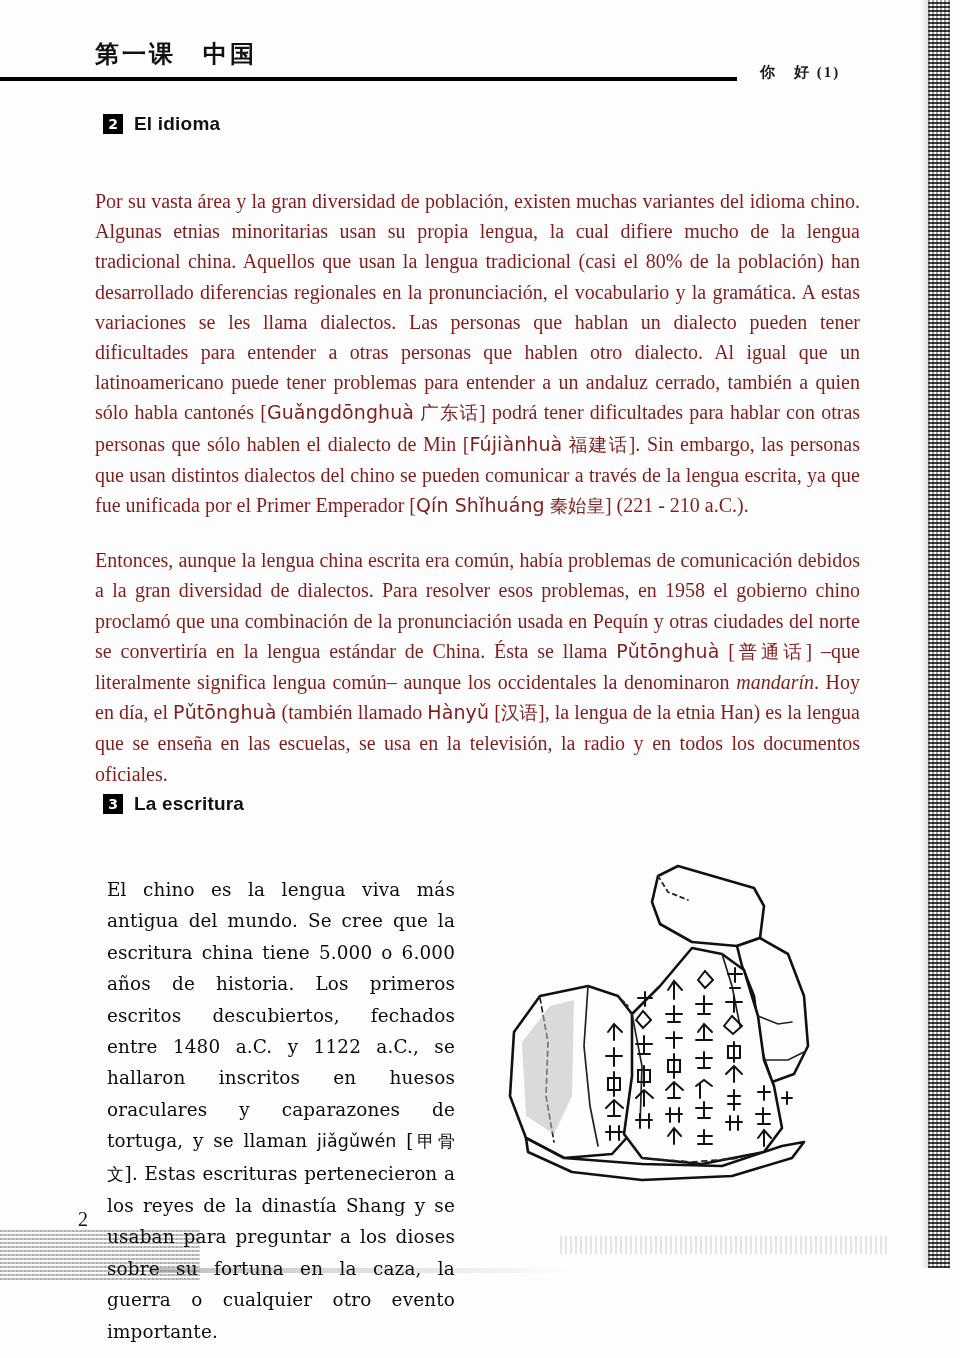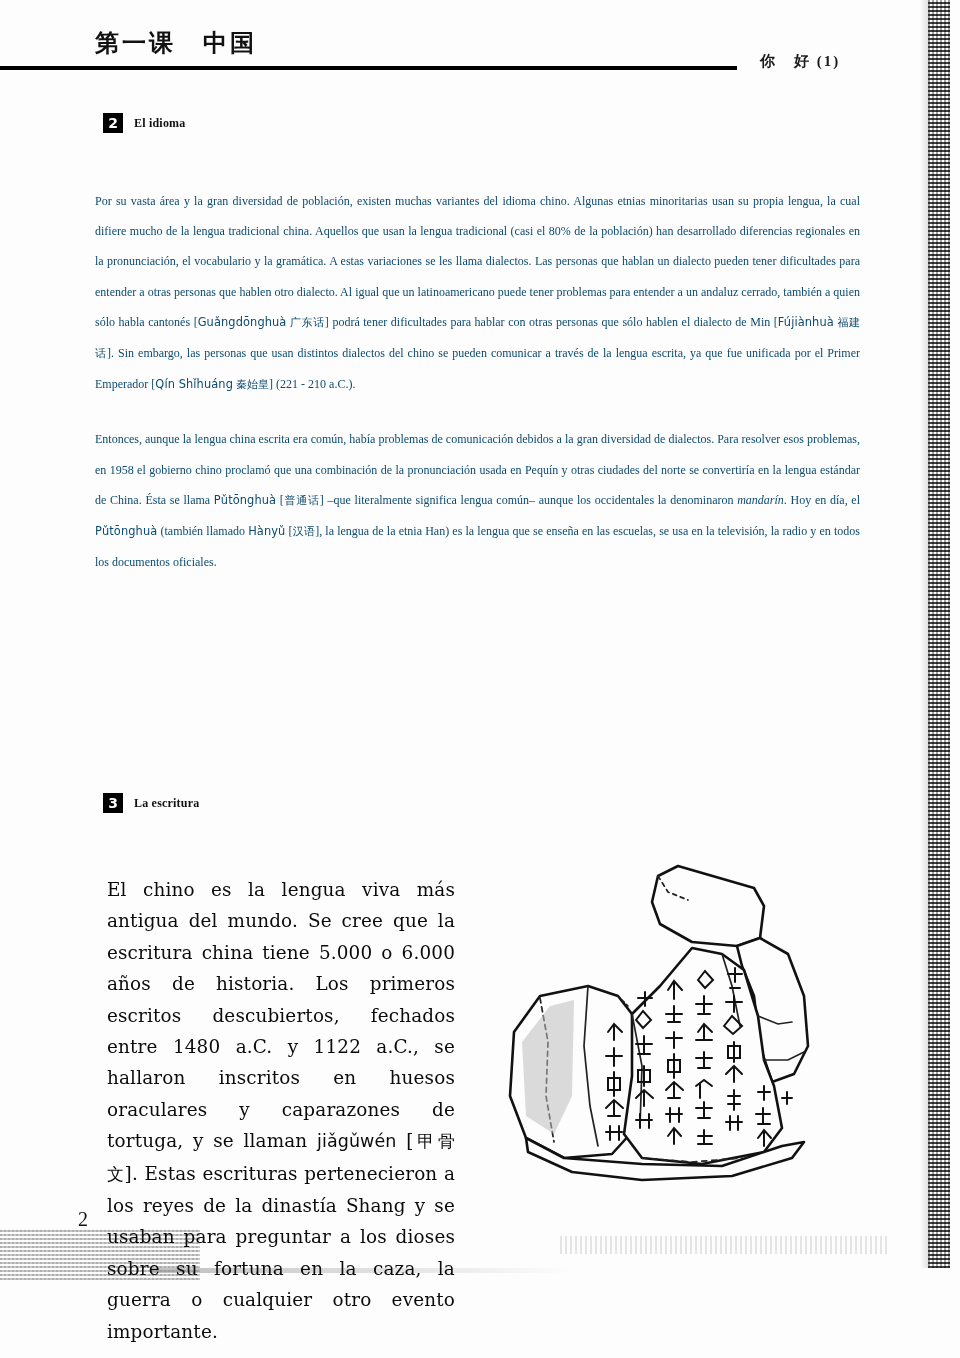--- a/index.html
+++ b/index.html
@@ -72,21 +72,21 @@
     background:
       repeating-linear-gradient(90deg,
         rgba(170,170,170,0.38) 0px, rgba(170,170,170,0.38) 2px,
         rgba(255,255,255,0) 2px, rgba(255,255,255,0) 5px);
     opacity: 0.8;
   }
 
   
   .header {
     position: absolute;
-    top: 0; left: 0;
+    top: 11px; left: 0;
     width: 960px;
     height: 92px;
   }
   .chapter-title {
     position: absolute;
     left: 95px;
     top: 27px;
     font-family: "DejaVu Sans", "Liberation Sans", sans-serif;
     font-weight: bold;
     font-size: 24px;
@@ -126,34 +126,34 @@
     height: 20px;
     background: #000;
     color: #fff;
     font-family: "DejaVu Sans", "Liberation Sans", sans-serif;
     font-weight: bold;
     font-size: 14px;
     line-height: 20px;
     text-align: center;
   }
   .section-label {
-    font-family: Liberation Serif, serif;
+    font-family: Liberation Sans, sans-serif;
     font-weight: bold;
-    font-size: 12px;
+    font-size: 19px;
     color: #111;
     letter-spacing: 0.2px;
   }
 
   
   .body-col {
     position: absolute;
     text-align: justify;
-    font-size: 12px;
+    font-size: 20px;
     line-height: 30.2px;
-    color: #0c4a6e;
+    color: #7f1d1d;
   }
   .body-col p { margin: 0; }
   .body-col p + p { margin-top: 24px; }
 
   .narrow-col {
     position: absolute;
     left: 95px;
     top: 862px;
     width: 372px;
     text-align: justify;

